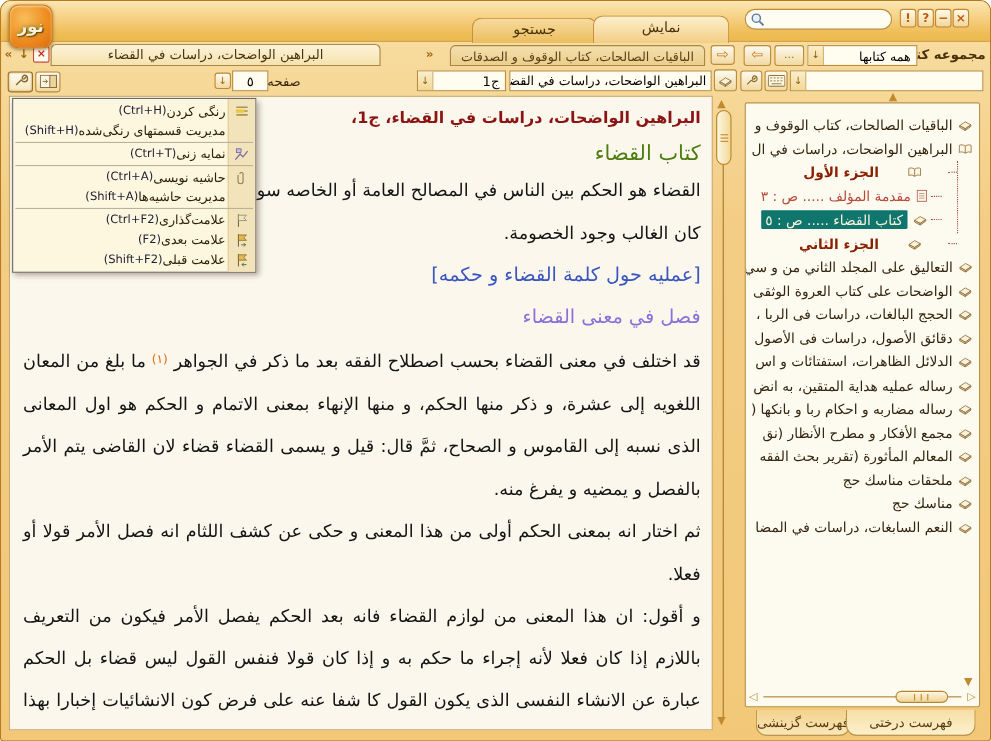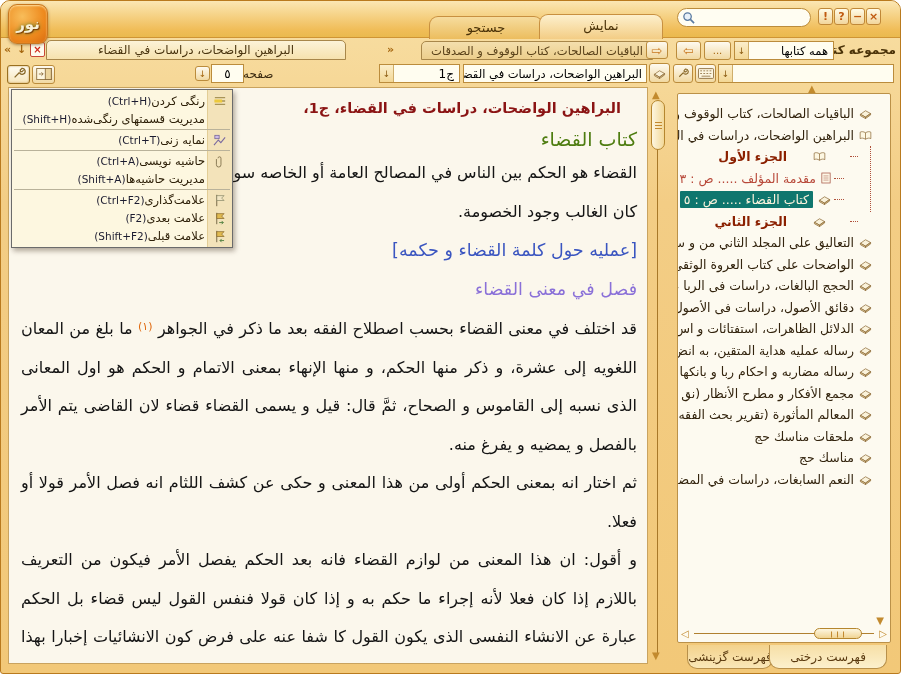--- a/index.html
+++ b/index.html
@@ -30,39 +30,39 @@
     background:linear-gradient(#fffbe8,#f2d69c); color:#c05a10; font-weight:bold; font-size:11px;
     display:flex; align-items:center; justify-content:center; cursor:default; }
 
   
   .miniglyph { position:absolute; font-size:11px; color:#a5660f; font-weight:bold; }
   .btn-closex { position:absolute; left:29px; top:41px; width:15px; height:15px; border:1px solid #c84838;
     background:#fffbee; color:#d02818; font-size:10px; font-weight:bold; display:flex; align-items:center; justify-content:center; border-radius:2px; }
   .booktab { position:absolute; height:20px; line-height:19px; text-align:center; white-space:nowrap; overflow:hidden;
     border:1px solid #a8874a; border-radius:5px 5px 0 0; font-size:12px; color:#4a3510; }
   .booktab.active { left:45px; top:39px; width:300px; background:linear-gradient(#fcf3d8,#f6e2ae); z-index:5; }
-  .booktab.inactive { left:420px; top:40px; width:232px; height:19px; background:linear-gradient(#f4dfad,#ecce8c); color:#5a421a; font-size:11.5px; }
+  .booktab.inactive { left:408px; top:40px; width:232px; height:19px; background:linear-gradient(#f4dfad,#ecce8c); color:#5a421a; font-size:11.5px; }
   .btn { border:1px solid #bb8c3c; border-radius:3px; background:linear-gradient(#fefaf0,#f1d9a2);
     color:#a5660f; display:flex; align-items:center; justify-content:center; }
   .btn-forward { position:absolute; left:645px; top:40px; width:22px; height:18px; font-size:13px; color:#c87820; }
 
   
   .btn-tool { position:absolute; top:64px; width:23px; height:19px; }
   .btn-tool.active-tool { background:linear-gradient(#fffdf4,#f6e6bc); border-color:#9a7020; box-shadow:inset 0 0 2px #c09040; }
   .field { position:absolute; top:63px; height:19px; background:#fffdf0; border:1px solid #bb8c3c; font-size:12px;
     display:flex; align-items:center; overflow:hidden; white-space:nowrap; }
   .dd { width:14px; align-self:stretch; flex:none; border-left:none; border-right:1px solid #cfae6a;
     background:linear-gradient(#fbeecb,#f3d795); color:#8a5a10; font-size:9px; display:flex; align-items:center; justify-content:center; }
   .label-page { position:absolute; top:66px; left:242px; font-size:12px; color:#3a2a10; }
 
   
   .mainpane { position:absolute; left:7px; top:86px; width:640px; height:577px;
     background:#fbf7ec; border:1px solid #c9a35f; overflow:hidden; }
   .content-blocks { position:absolute; inset:0; padding:10px 10px 0 12px; direction:rtl; overflow:hidden; }
-  .blk-title { color:#8b1414; font-weight:bold; font-size:14.5px; margin:2px 16px 12px; }
+  .blk-title { color:#8b1414; font-weight:bold; font-size:14.5px; margin:2px 0 12px; }
   .blk-heading_blue { color:#4d7c0f; font-size:19px; margin:6px 0 4px; }
   .blk-body, .blk-body_marker { font-size:16px; line-height:38.5px; color:#141414; text-align:justify; }
   .blk-bracket { color:#3a55c0; font-size:17.5px; line-height:38.5px; }
   .blk-violet { color:#8a70d8; font-size:17.5px; line-height:38.5px; }
   .marker { color:#e06a10; font-size:11px; vertical-align:4px; }
 
   
   .menu { position:absolute; left:10px; top:88px; width:222px; background:#fdf7e0; border:1px solid #6b6b6b;
     box-shadow:2px 3px 5px rgba(40,20,0,.35); z-index:60; direction:rtl; padding:2px 0; }
   .menu-strip { position:absolute; top:0; bottom:0; right:0; width:25px; background:#f3e3ba; border-left:1px solid #e2cd96; }
@@ -81,21 +81,21 @@
   .btn-bookside { position:absolute; left:648px; top:62px; width:21px; height:20px; }
 
   
   .sidebar { position:absolute; left:672px; top:36px; width:229px; height:638px; }
   .sb-label { position:absolute; right:6px; top:6px; font-size:12px; font-weight:bold; color:#4a3208; direction:rtl; }
   .sb-field { position:absolute; height:19px; background:#fffdf0; border:1px solid #bb8c3c; font-size:11.5px;
     display:flex; align-items:center; overflow:hidden; white-space:nowrap; }
   .sb-btn { position:absolute; height:19px; }
   .treepanel { position:absolute; left:4px; top:56px; width:214px; height:550px; background:#fdfaf0;
     border:1px solid #bb9148; border-radius:2px; overflow:hidden; }
-  .tree-items { position:absolute; top:9px; right:12px; left:0; direction:rtl; padding-right:6px; }
+  .tree-items { position:absolute; top:9px; right:0; left:0; direction:rtl; padding-right:6px; }
   .tree-row { display:flex; align-items:center; height:21.5px; font-size:12.5px; color:#33240e; white-space:nowrap; overflow:hidden; }
   .tree-row .ico { flex:none; display:flex; align-items:center; margin-left:5px; }
   .tree-row .conn { flex:none; border-top:1px dotted #b0503a; height:0; margin-left:3px; }
   .tree-row.lv1 { padding-right:14px;gap:21px; } .tree-row.lv2 { padding-right:28px; }
   .tree-row.bold-red { color:#8b2000; font-weight:bold; }
   .tree-row.red { color:#b8493a; }
   .tree-row.selected .lbl { background:#0f766e; color:#fcf3dc; padding:1px 4px; border-radius:1px;margin-left:22px; }
   .tree-vline { position:absolute; right:19px; top:52px; height:66px; width:0; border-right:1px dotted #b0503a; }
   .hthumb { position:absolute; bottom:3px; right:28px; width:48px; height:11px; border:1px solid #b5862e; border-radius:6px;
     background:linear-gradient(#fdf6e0,#f0d494); color:#c2882e; font-size:6px; letter-spacing:1px;

